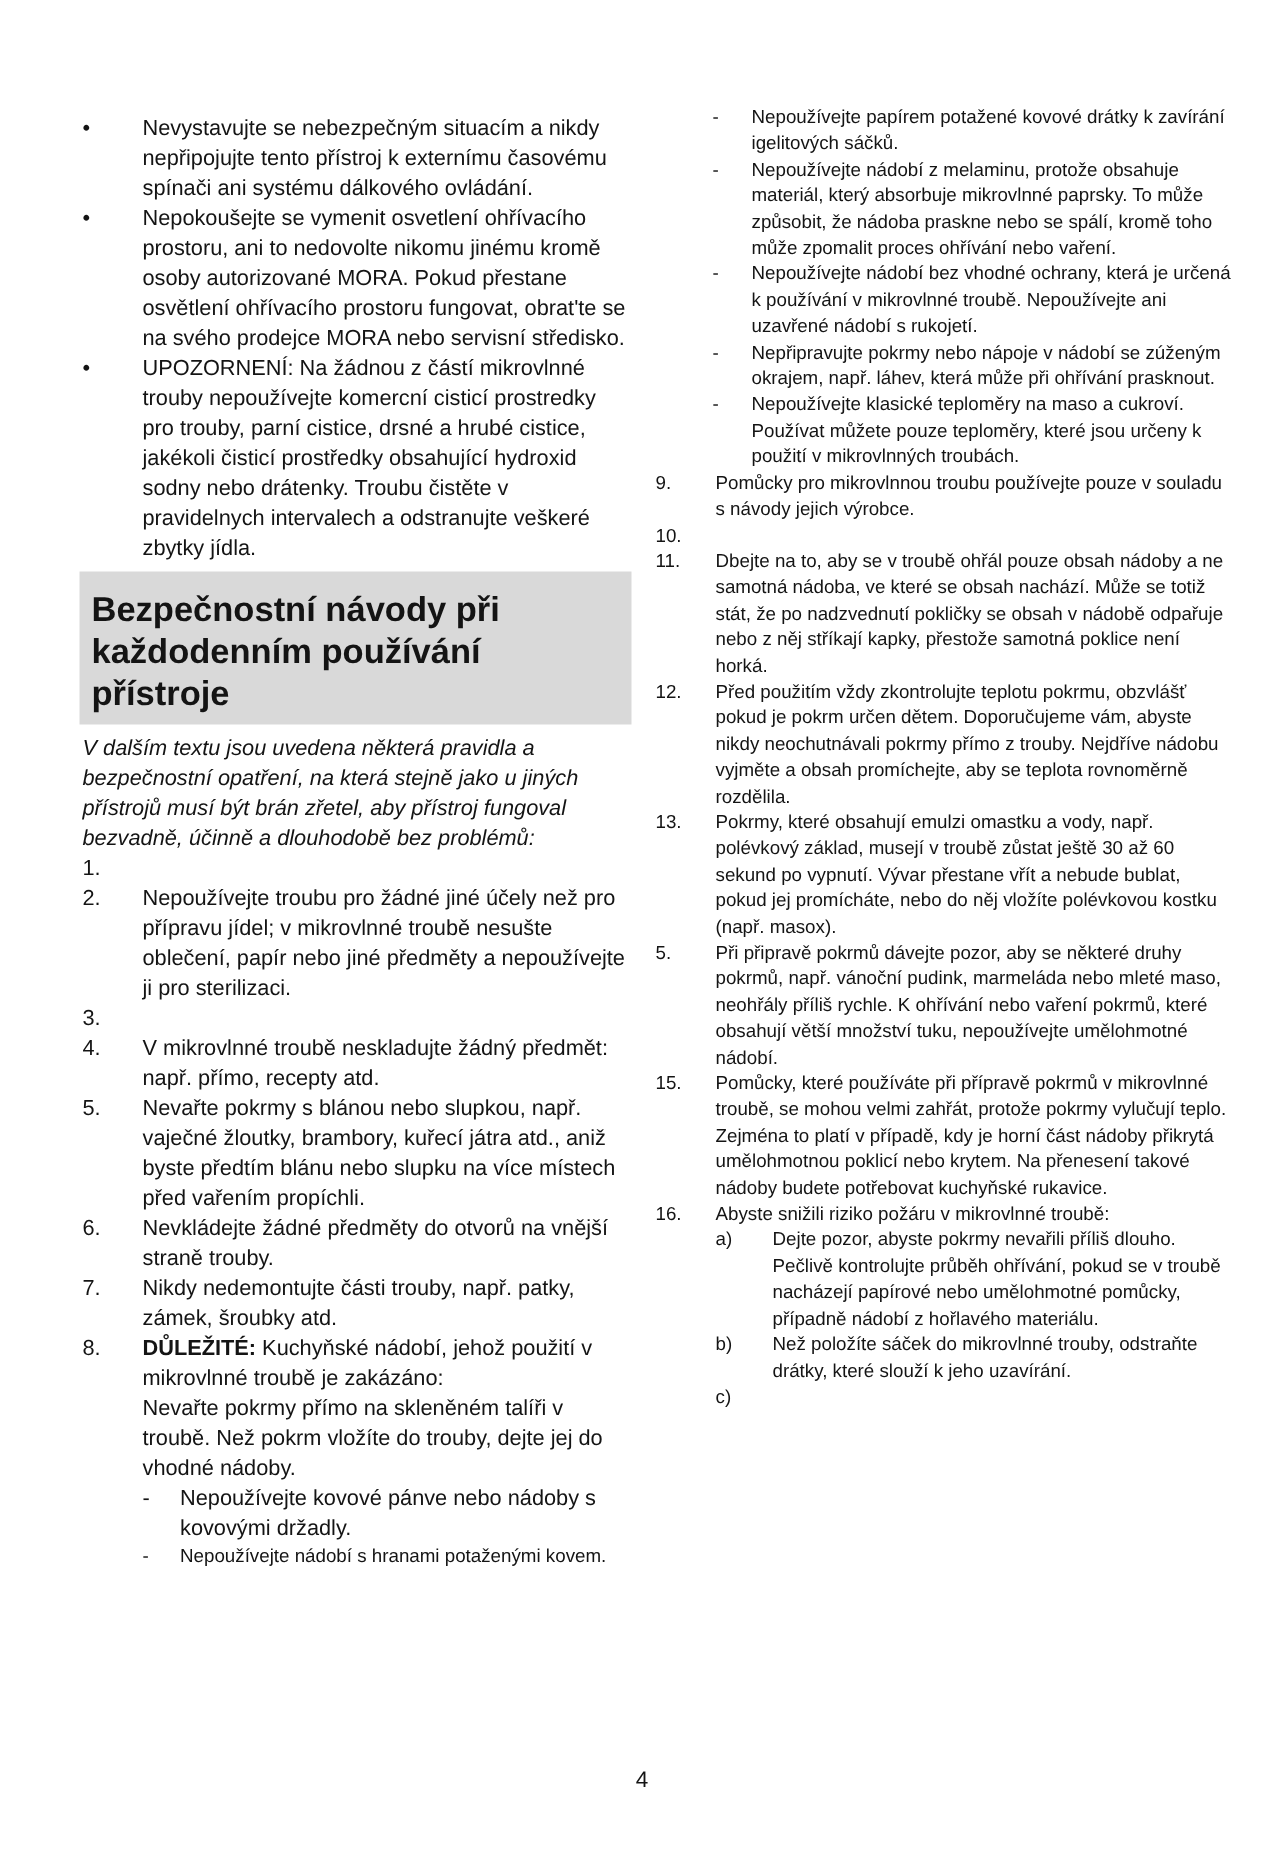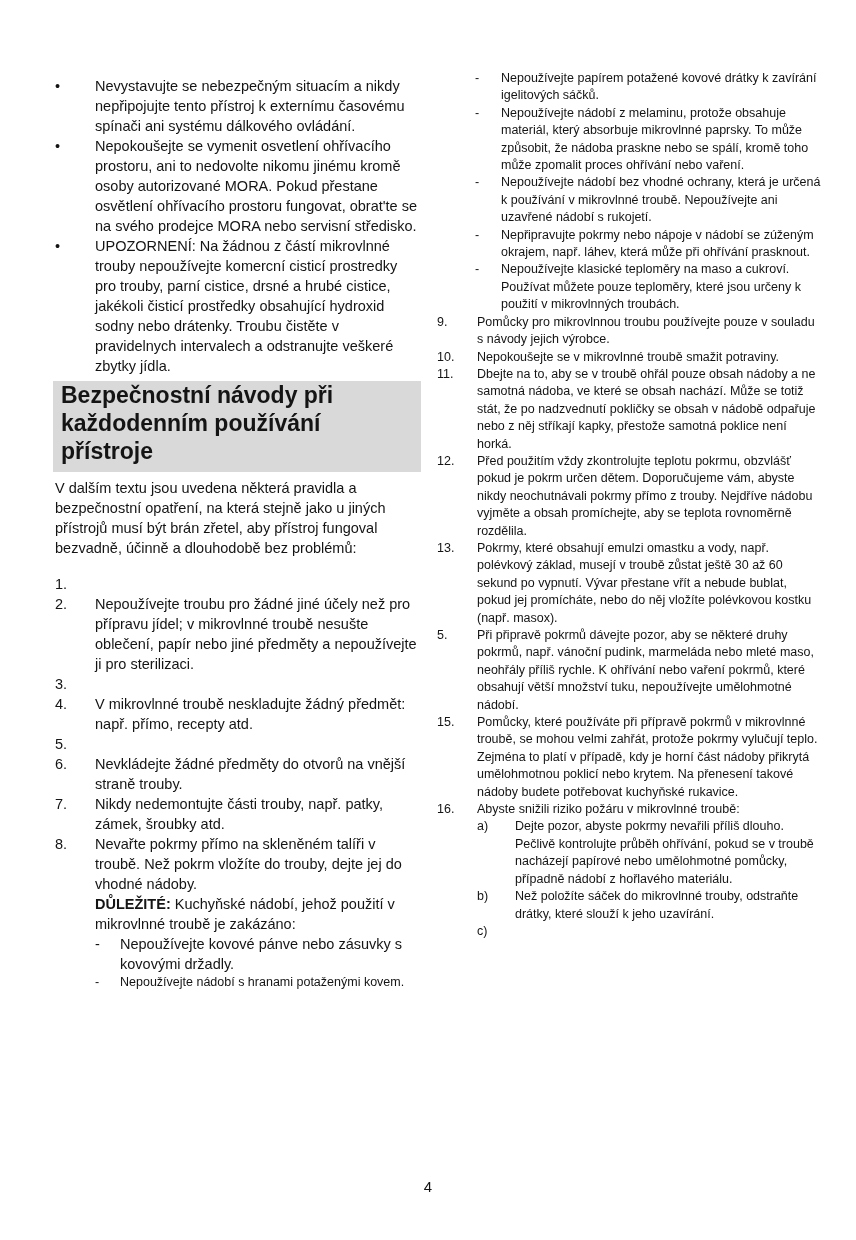--- a/index.html
+++ b/index.html
@@ -26,26 +26,26 @@
 
   
   .letter-li { display:grid; grid-template-columns:38px 1fr; }
 
   .small { font-size:12.5px; line-height:17px; }
 
   
   .heading {
     background:#d9d9d9;
     font-size:23px; font-weight:bold; line-height:28px;
-    padding:0 6px 7px 8px;
+    padding:11px 6px 7px 8px;
     margin:5px 0 6px -2px;
     width:354px;
   }
 
-  .intro { margin:0 0 16px 0; }
+  .intro { margin:0 0 0 0;font-style:italic; }
 
   b { font-weight:bold; }
 
   .page-number {
     position:absolute; left:0; top:1178px; width:856px;
     text-align:center; font-size:15px;
   }
 </style>
 </head>
 <body>
@@ -80,38 +80,39 @@
     </div>
     <div class="li">
       <span class="marker">3.</span>
     </div>
     <div class="li">
       <span class="marker">4.</span>
       <div>V mikrovlnné troubě neskladujte žádný předmět: např. přímo, recepty atd.</div>
     </div>
     <div class="li">
       <span class="marker">5.</span>
+      <div>Nevařte pokrmy s blánou nebo slupkou, např. vaječné žloutky, brambory, kuřecí játra atd., aniž byste předtím blánu nebo slupku na více místech před vařením propíchli.</div>
     </div>
     <div class="li">
       <span class="marker">6.</span>
       <div>Nevkládejte žádné předměty do otvorů na vnější straně trouby.</div>
     </div>
     <div class="li">
       <span class="marker">7.</span>
       <div>Nikdy nedemontujte části trouby, např. patky, zámek, šroubky atd.</div>
     </div>
 
     <div class="li">
       <span class="marker">8.</span>
       <div>
+        <div><b>DŮLEŽITÉ:</b><span> Kuchyňské nádobí, jehož použití v mikrovlnné troubě je zakázáno:</span></div>
         <div>Nevařte pokrmy přímo na skleněném talíři v troubě. Než pokrm vložíte do trouby, dejte jej do vhodné nádoby.</div>
-        <div><b>DŮLEŽITÉ:</b><span> Kuchyňské nádobí, jehož použití v mikrovlnné troubě je zakázáno:</span></div>
         <div class="dash-li">
           <span class="marker">-</span>
-          <div>Nepoužívejte kovové pánve nebo zásuvky s kovovými držadly.</div>
+          <div>Nepoužívejte kovové pánve nebo nádoby s kovovými držadly.</div>
         </div>
         <div class="dash-li small">
           <span class="marker">-</span>
           <div>Nepoužívejte nádobí s hranami potaženými kovem.</div>
         </div>
       </div>
     </div>
   </div>
 
   <div class="col-right">
@@ -136,21 +137,20 @@
       <span class="marker">-</span>
       <div>Nepoužívejte klasické teploměry na maso a cukroví. Používat můžete pouze teploměry, které jsou určeny k použití v mikrovlnných troubách.</div>
     </div>
 
     <div class="li">
       <span class="marker">9.</span>
       <div>Pomůcky pro mikrovlnnou troubu používejte pouze v souladu s návody jejich výrobce.</div>
     </div>
     <div class="li">
       <span class="marker">10.</span>
-      <div>Nepokoušejte se v mikrovlnné troubě smažit potraviny.</div>
     </div>
     <div class="li">
       <span class="marker">11.</span>
       <div>Dbejte na to, aby se v troubě ohřál pouze obsah nádoby a ne samotná nádoba, ve které se obsah nachází.  Může se totiž stát, že po nadzvednutí pokličky se obsah v nádobě odpařuje nebo z něj stříkají kapky, přestože samotná poklice není horká.</div>
     </div>
     <div class="li">
       <span class="marker">12.</span>
       <div>Před použitím vždy zkontrolujte teplotu pokrmu, obzvlášť pokud je pokrm určen dětem. Doporučujeme vám, abyste nikdy neochutnávali pokrmy přímo z trouby. Nejdříve nádobu vyjměte a obsah promíchejte, aby se teplota rovnoměrně rozdělila.</div>
     </div>
     <div class="li">

